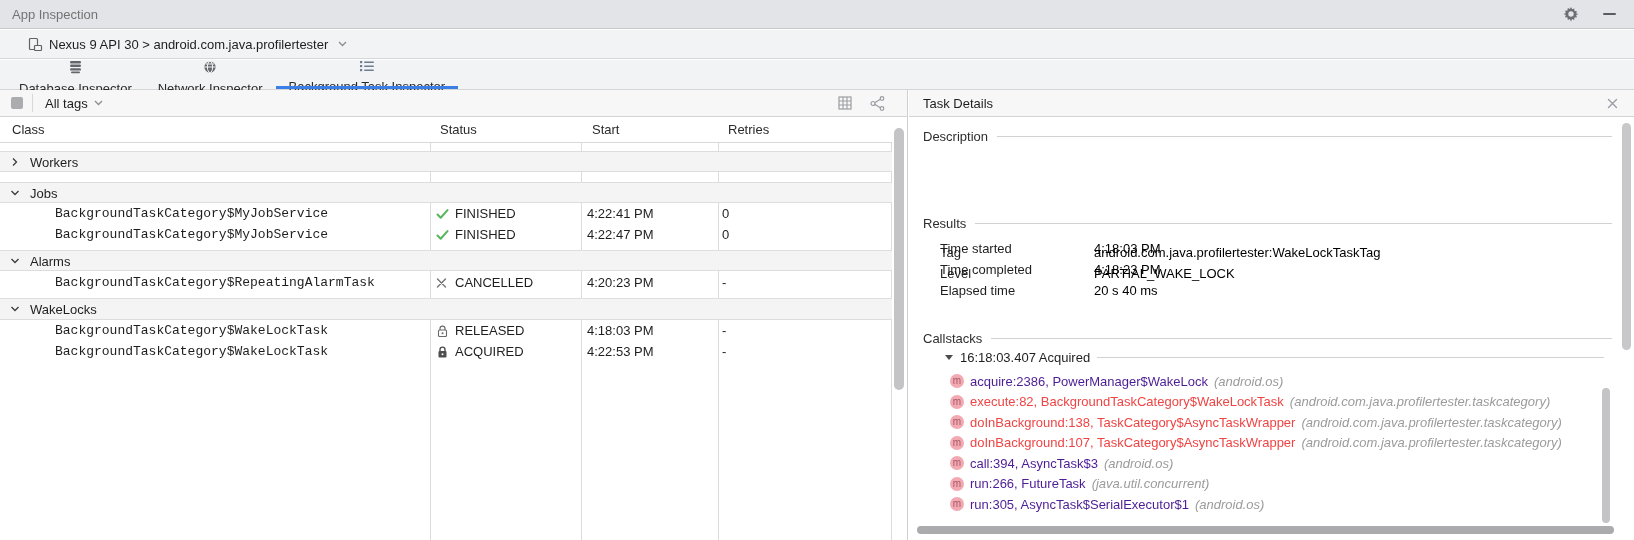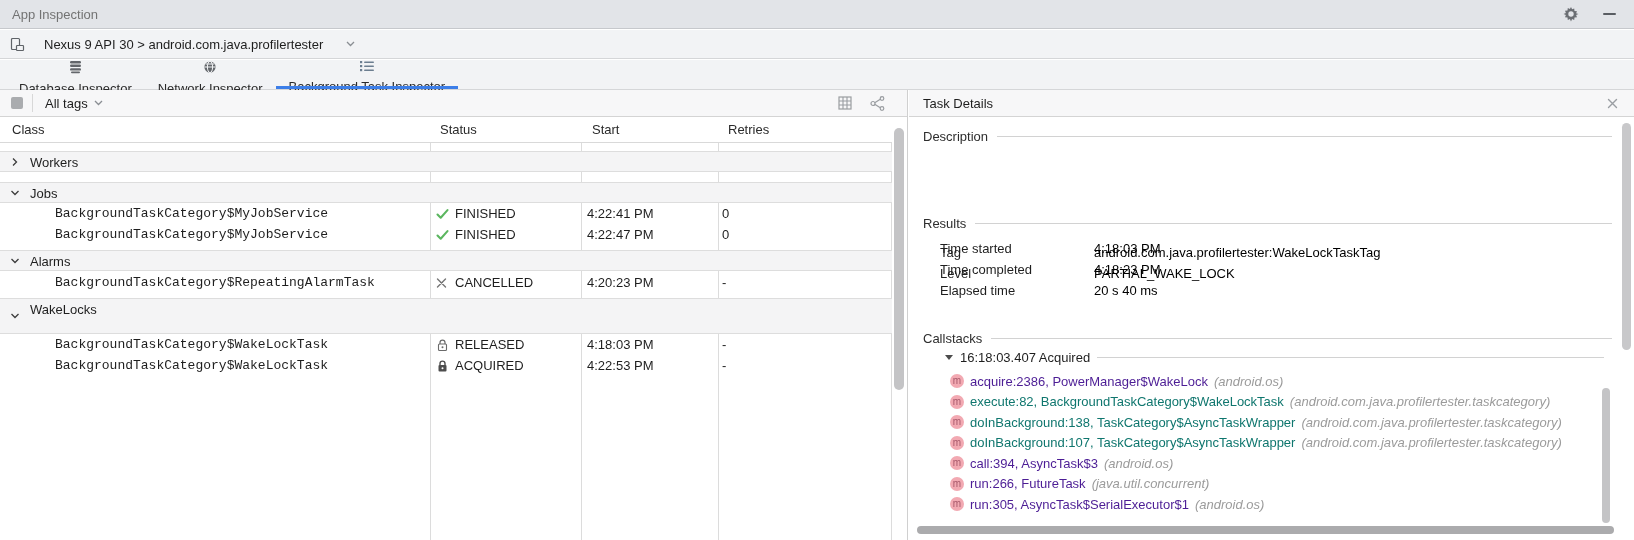--- a/index.html
+++ b/index.html
@@ -15,21 +15,21 @@
   .topbar { position:absolute; left:0; top:0; width:1634px; height:29px;
     background:#e2e4e8; border-bottom:1px solid #c6c8cc;
     display:flex; align-items:center; padding:0 12px; }
   .topbar .title { color:#737373; }
   .topbar .spacer { flex:1; }
   .gear-btn { margin-right:24px; cursor:default; }
   .min-btn  { width:13px; height:2px; background:#595d62; border-radius:1px; margin-right:6px; }
 
   .devicebar { position:absolute; left:0; top:30px; width:1634px; height:29px;
     background:#f2f3f5; border-bottom:1px solid #d5d6d8;
-    display:flex; align-items:center; padding:0 10px; gap:19px; }
+    display:flex; align-items:center; padding:0 28px; gap:6px; }
 
   .tabbar { position:absolute; left:0; top:60px; width:1634px; height:30px;
     background:#f2f3f5; border-bottom:1px solid #d5d6d8;
     display:flex; align-items:stretch; padding-left:6px; }
   .tab { display:flex; align-items:center; gap:7px; padding:0 13px; position:relative; color:#2a2a2a;flex-direction:column; }
   .tab.active .underline { position:absolute; left:0; right:0; bottom:0; height:3px; background:#3c7ee8; }
 
   
   .left-panel { position:absolute; left:0; top:90px; width:908px; height:450px;
     background:#fff; border-right:1px solid #d0d0d0; }
@@ -84,21 +84,21 @@
   .cs-entry { position:absolute; left:36px; right:30px; height:16px;
     display:flex; align-items:center; gap:7px; }
   .tri-down { width:0; height:0; border-left:4.5px solid transparent;
     border-right:4.5px solid transparent; border-top:5.5px solid #4c4c4c; }
   .cs-entry .line { flex:1; height:1px; background:#d2d2d2; }
 
   .frames { position:absolute; left:0; right:24px; top:281px; }
   .frame { display:flex; align-items:center; height:20.5px; padding-left:41px; gap:6px; white-space:nowrap; }
   .micon { width:14px; height:14px; border-radius:50%; background:#f2a9b2; color:#a8596b;
     font-size:10px; line-height:14px; text-align:center; flex:0 0 14px; }
-  .ftext { color:#0f766e; }
+  .ftext { color:#ef4444; }
   .fpkg  { color:#9b9b9b; font-style:italic; }
   .frame.dimmed .ftext { color:#4c1d95; }
 
   .cs-vscroll { position:absolute; left:693px; top:298px; width:8px; height:135px;
     background:#c4c4c6; border-radius:4px; }
   .rp-vscroll { position:absolute; left:713px; top:33px; width:9px; height:227px;
     background:#c8c8ca; border-radius:4.5px; }
   .rp-hscroll { position:absolute; left:8px; top:436px; width:697px; height:8px;
     background:#ababad; border-radius:4px; }
 </style>
@@ -265,21 +265,21 @@
         <span class="sticon">
           <svg width="11" height="11" viewBox="0 0 11 11">
             <path d="M1.5 1.5l8 8M9.5 1.5l-8 8" stroke="#757575" stroke-width="1.4" stroke-linecap="round"></path>
           </svg>
         </span>
         <span class="stext">CANCELLED</span>
         <span class="cstart">4:20:23 PM</span>
         <span class="cret">-</span>
       </div>
       <div style="height: 3px;"></div>
-      <div class="grow" style="height: 36px; line-height: 22px;">
+      <div class="grow" style="height: 22px; line-height: 22px;">
         <span class="chev">
           <svg width="10" height="10" viewBox="0 0 10 10">
             <path d="M1.5 3l3.5 3.5L8.5 3" fill="none" stroke="#3c3c3c" stroke-width="1.3"></path>
           </svg>
         </span>
         <span class="glabel">WakeLocks</span>
       </div>
       <div class="drow" style="height: 21px; line-height: 21px;">
         <span class="cls">BackgroundTaskCategory$WakeLockTask</span>
         <span class="sticon">

